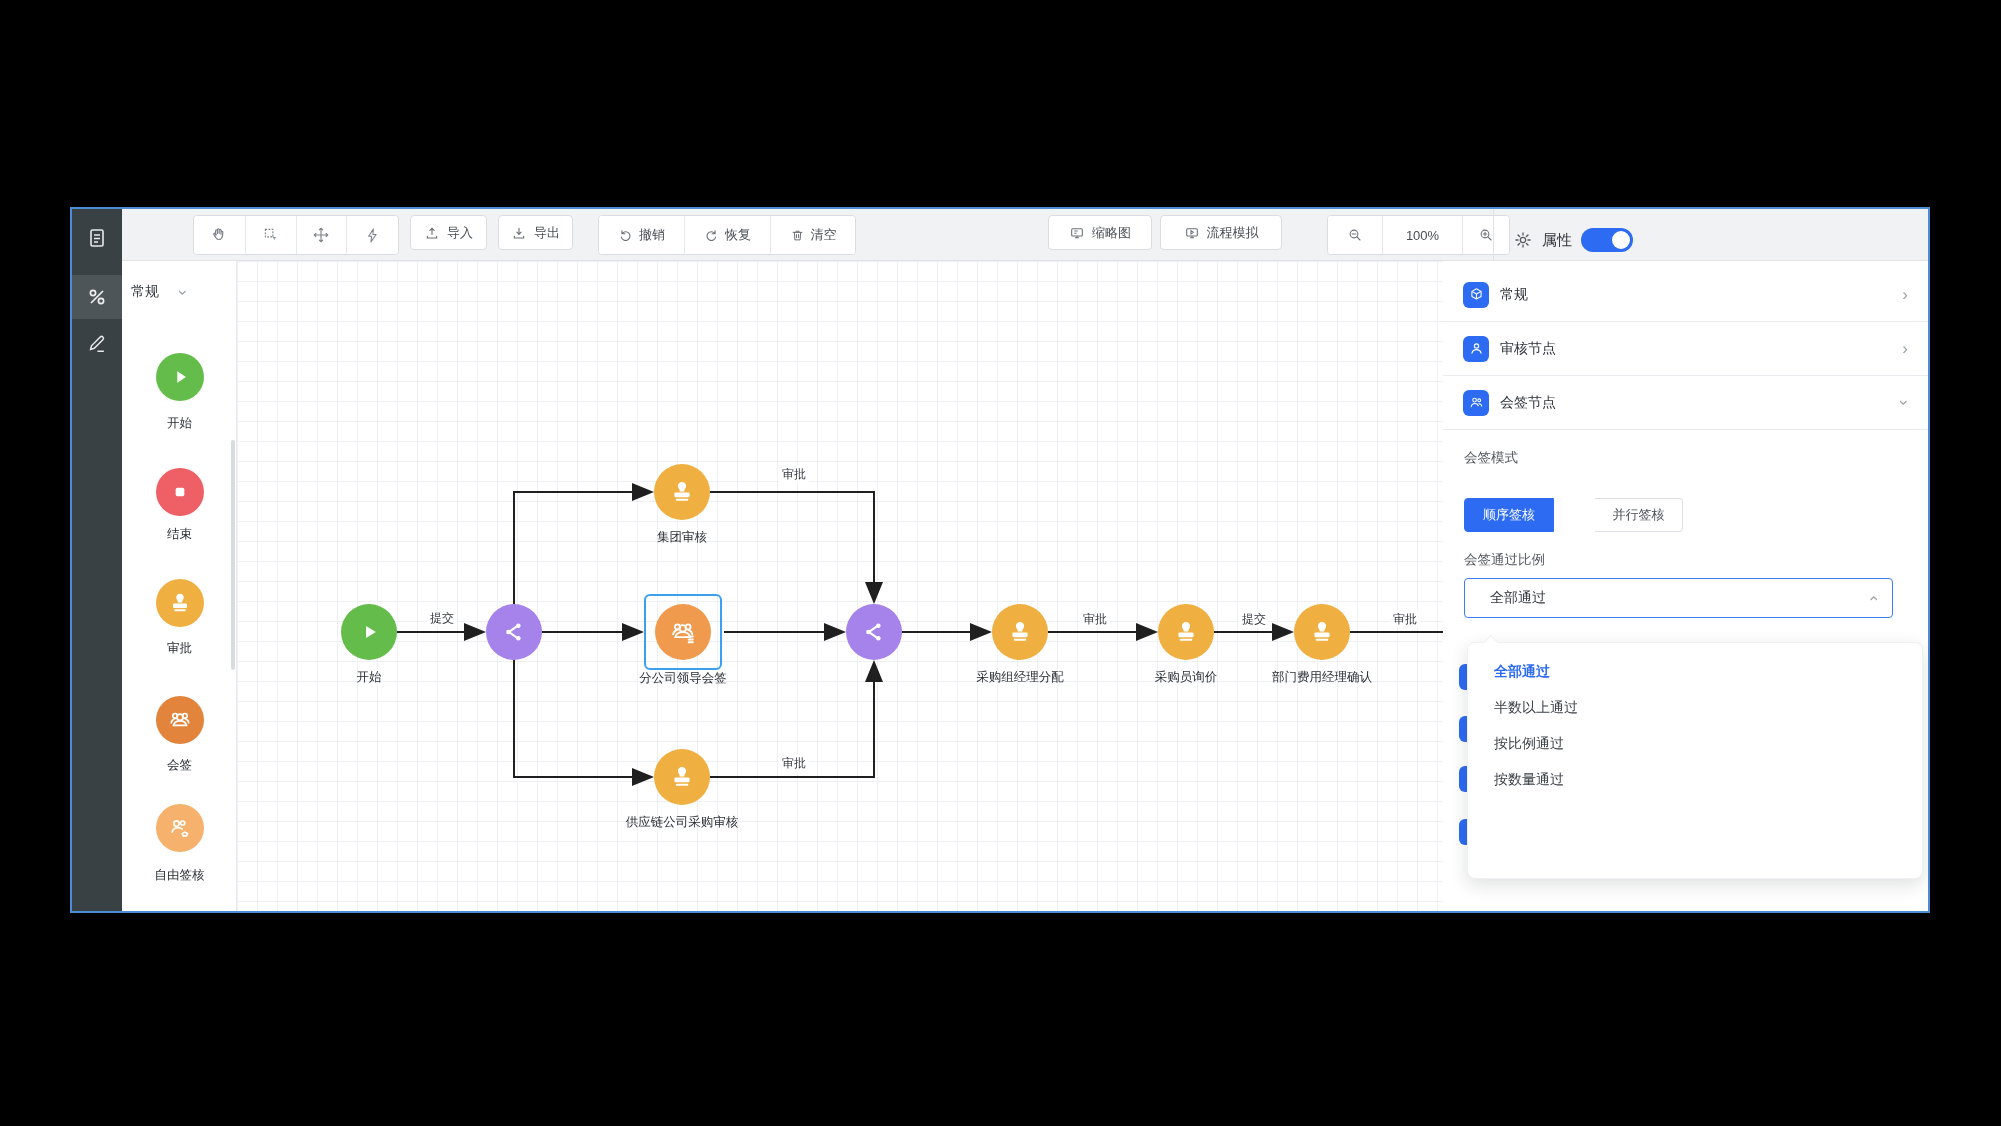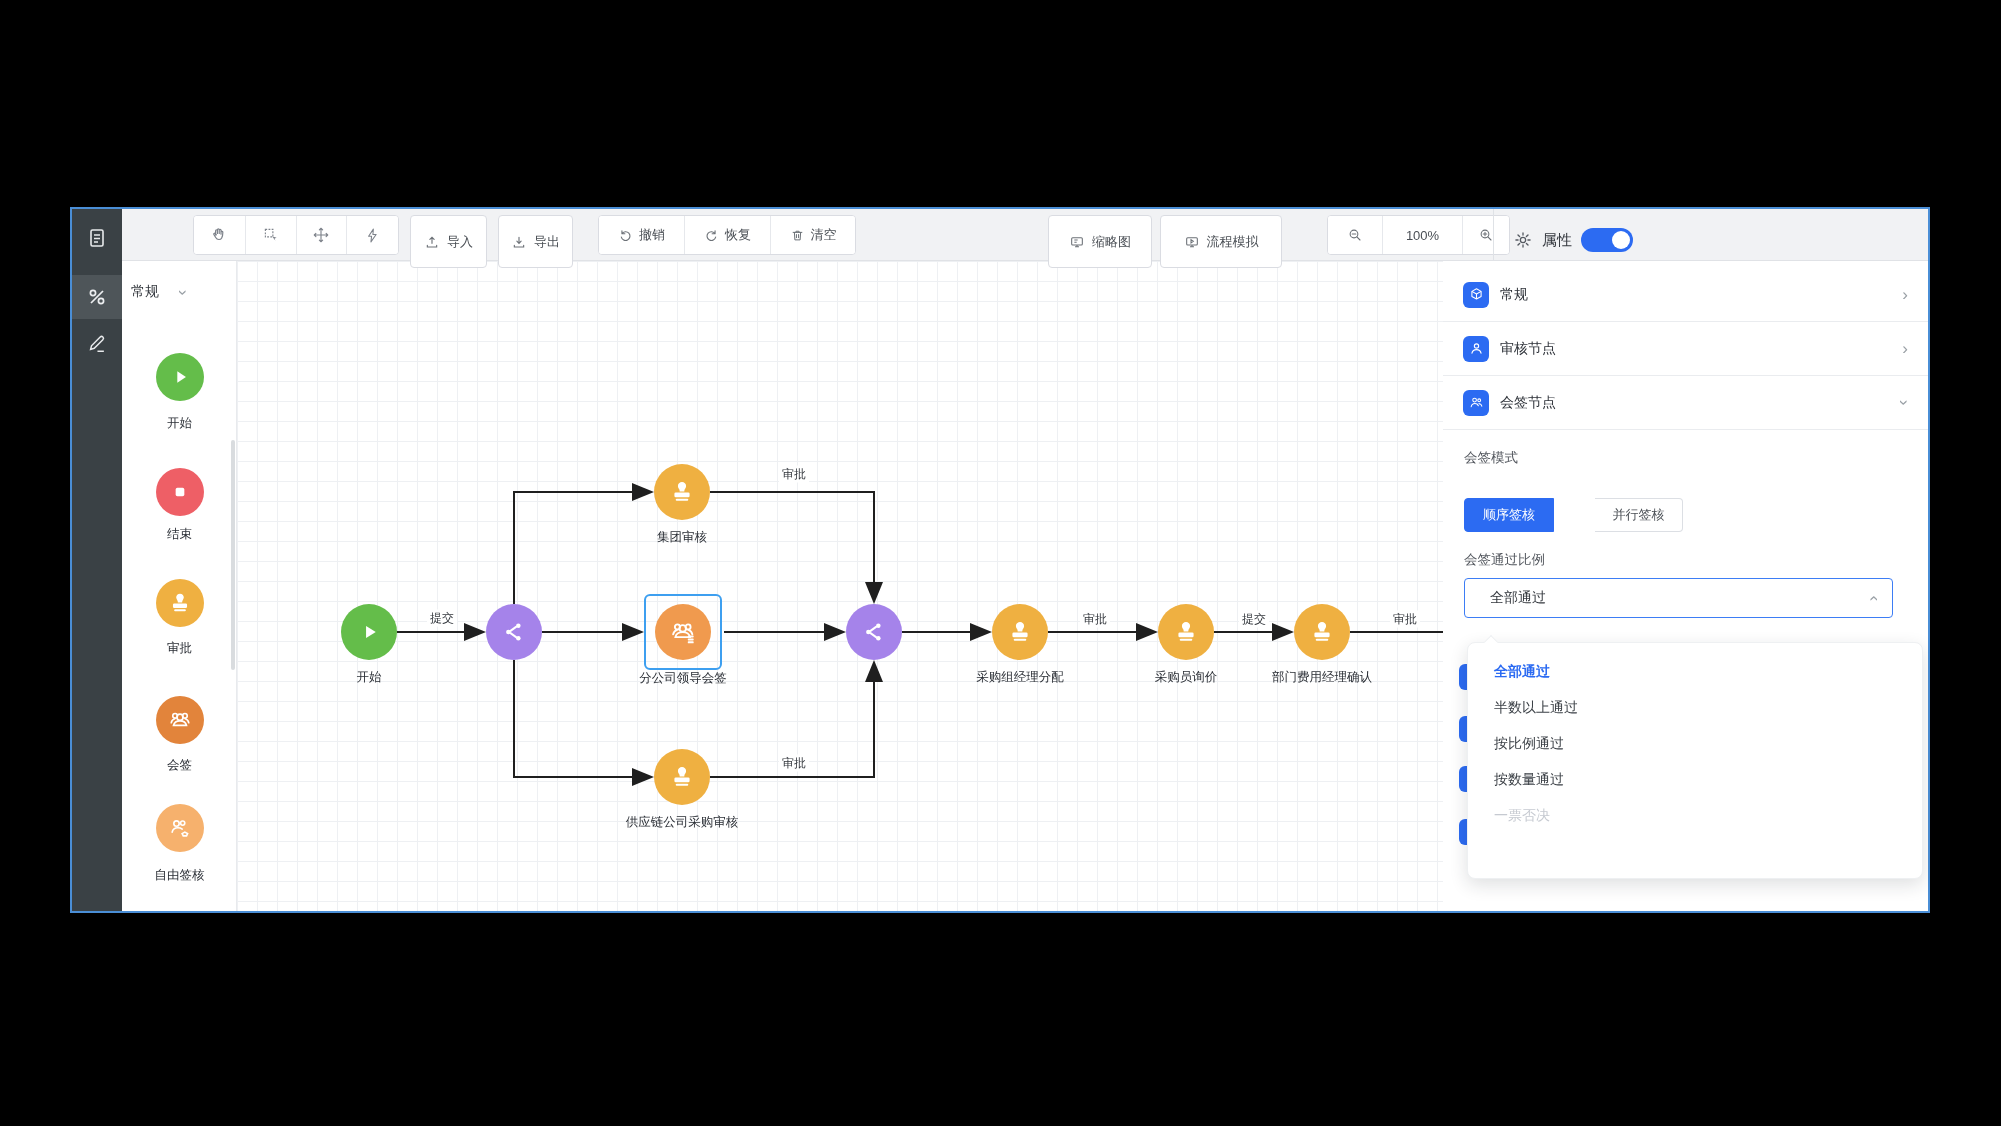--- a/index.html
+++ b/index.html
@@ -11,21 +11,21 @@
   
   .rail { position:absolute; left:0; top:0; bottom:0; width:50px; background:#3a4145; z-index:5; }
   .rail-item { position:absolute; left:0; width:50px; height:44px; display:flex; align-items:center; justify-content:center; cursor:pointer; }
   .rail-item.active { background:#4e5559; }
 
   
   .topbar { position:absolute; left:50px; right:0; top:0; height:52px; background:#f1f2f4; border-bottom:1px solid #e0e2e6; z-index:4; }
   .tgroup { position:absolute; top:6px; height:40px; display:flex; background:#fff; border:1px solid #dadce2; border-radius:4px; overflow:hidden; }
   .tcell { display:flex; align-items:center; justify-content:center; gap:6px; border-right:1px solid #e6e8ec; color:#4a4f55; font-size:13px; cursor:pointer; background:#fff; }
   .tcell:last-child { border-right:none; }
-  .tbtn { position:absolute; top:6px; height:53px; display:flex; align-items:center; justify-content:center; gap:7px; background:#fff; border:1px solid #dadce2; border-radius:4px; color:#4a4f55; font-size:13px; cursor:pointer; }
+  .tbtn { position:absolute; top:6px; height:35px; display:flex; align-items:center; justify-content:center; gap:7px; background:#fff; border:1px solid #dadce2; border-radius:4px; color:#4a4f55; font-size:13px; cursor:pointer; }
   .vdivider { position:absolute; top:0; bottom:0; width:1px; background:#dfe2e6; }
   .props-header { position:absolute; left:1391px; top:0; height:62px; display:flex; align-items:center; gap:9px; }
   .props-title { font-size:15px; color:#34383e; }
   .toggle { width:52px; height:24px; border-radius:12px; background:#2c6bf2; position:relative; cursor:pointer; }
   .toggle .knob { position:absolute; right:3px; top:3px; width:18px; height:18px; border-radius:50%; background:#fff; }
 
   
   .palette { position:absolute; left:50px; top:52px; bottom:0; width:115px; background:#fff; border-right:1px solid #e8eaed; z-index:3; }
   .pal-head { position:absolute; left:9px; top:22px; display:flex; align-items:center; gap:22px; color:#34383e; font-size:14px; cursor:pointer; }
   .pal-item { position:absolute; left:0; width:115px; text-align:center; cursor:grab; }
@@ -458,17 +458,16 @@
           <path d="M5.6 18.6c.7-3.4 3-5.1 6.4-5.1s5.7 1.7 6.4 5.1"></path>
         </svg>
     </div>
 
     <div class="dropdown">
       <div class="caret"></div>
       <div class="opt sel">全部通过</div>
       <div class="opt">半数以上通过</div>
       <div class="opt">按比例通过</div>
       <div class="opt">按数量通过</div>
-      <div class="opt dis">一票否决</div>
     </div>
   </div>
 
 </div>
 
 </body></html>

